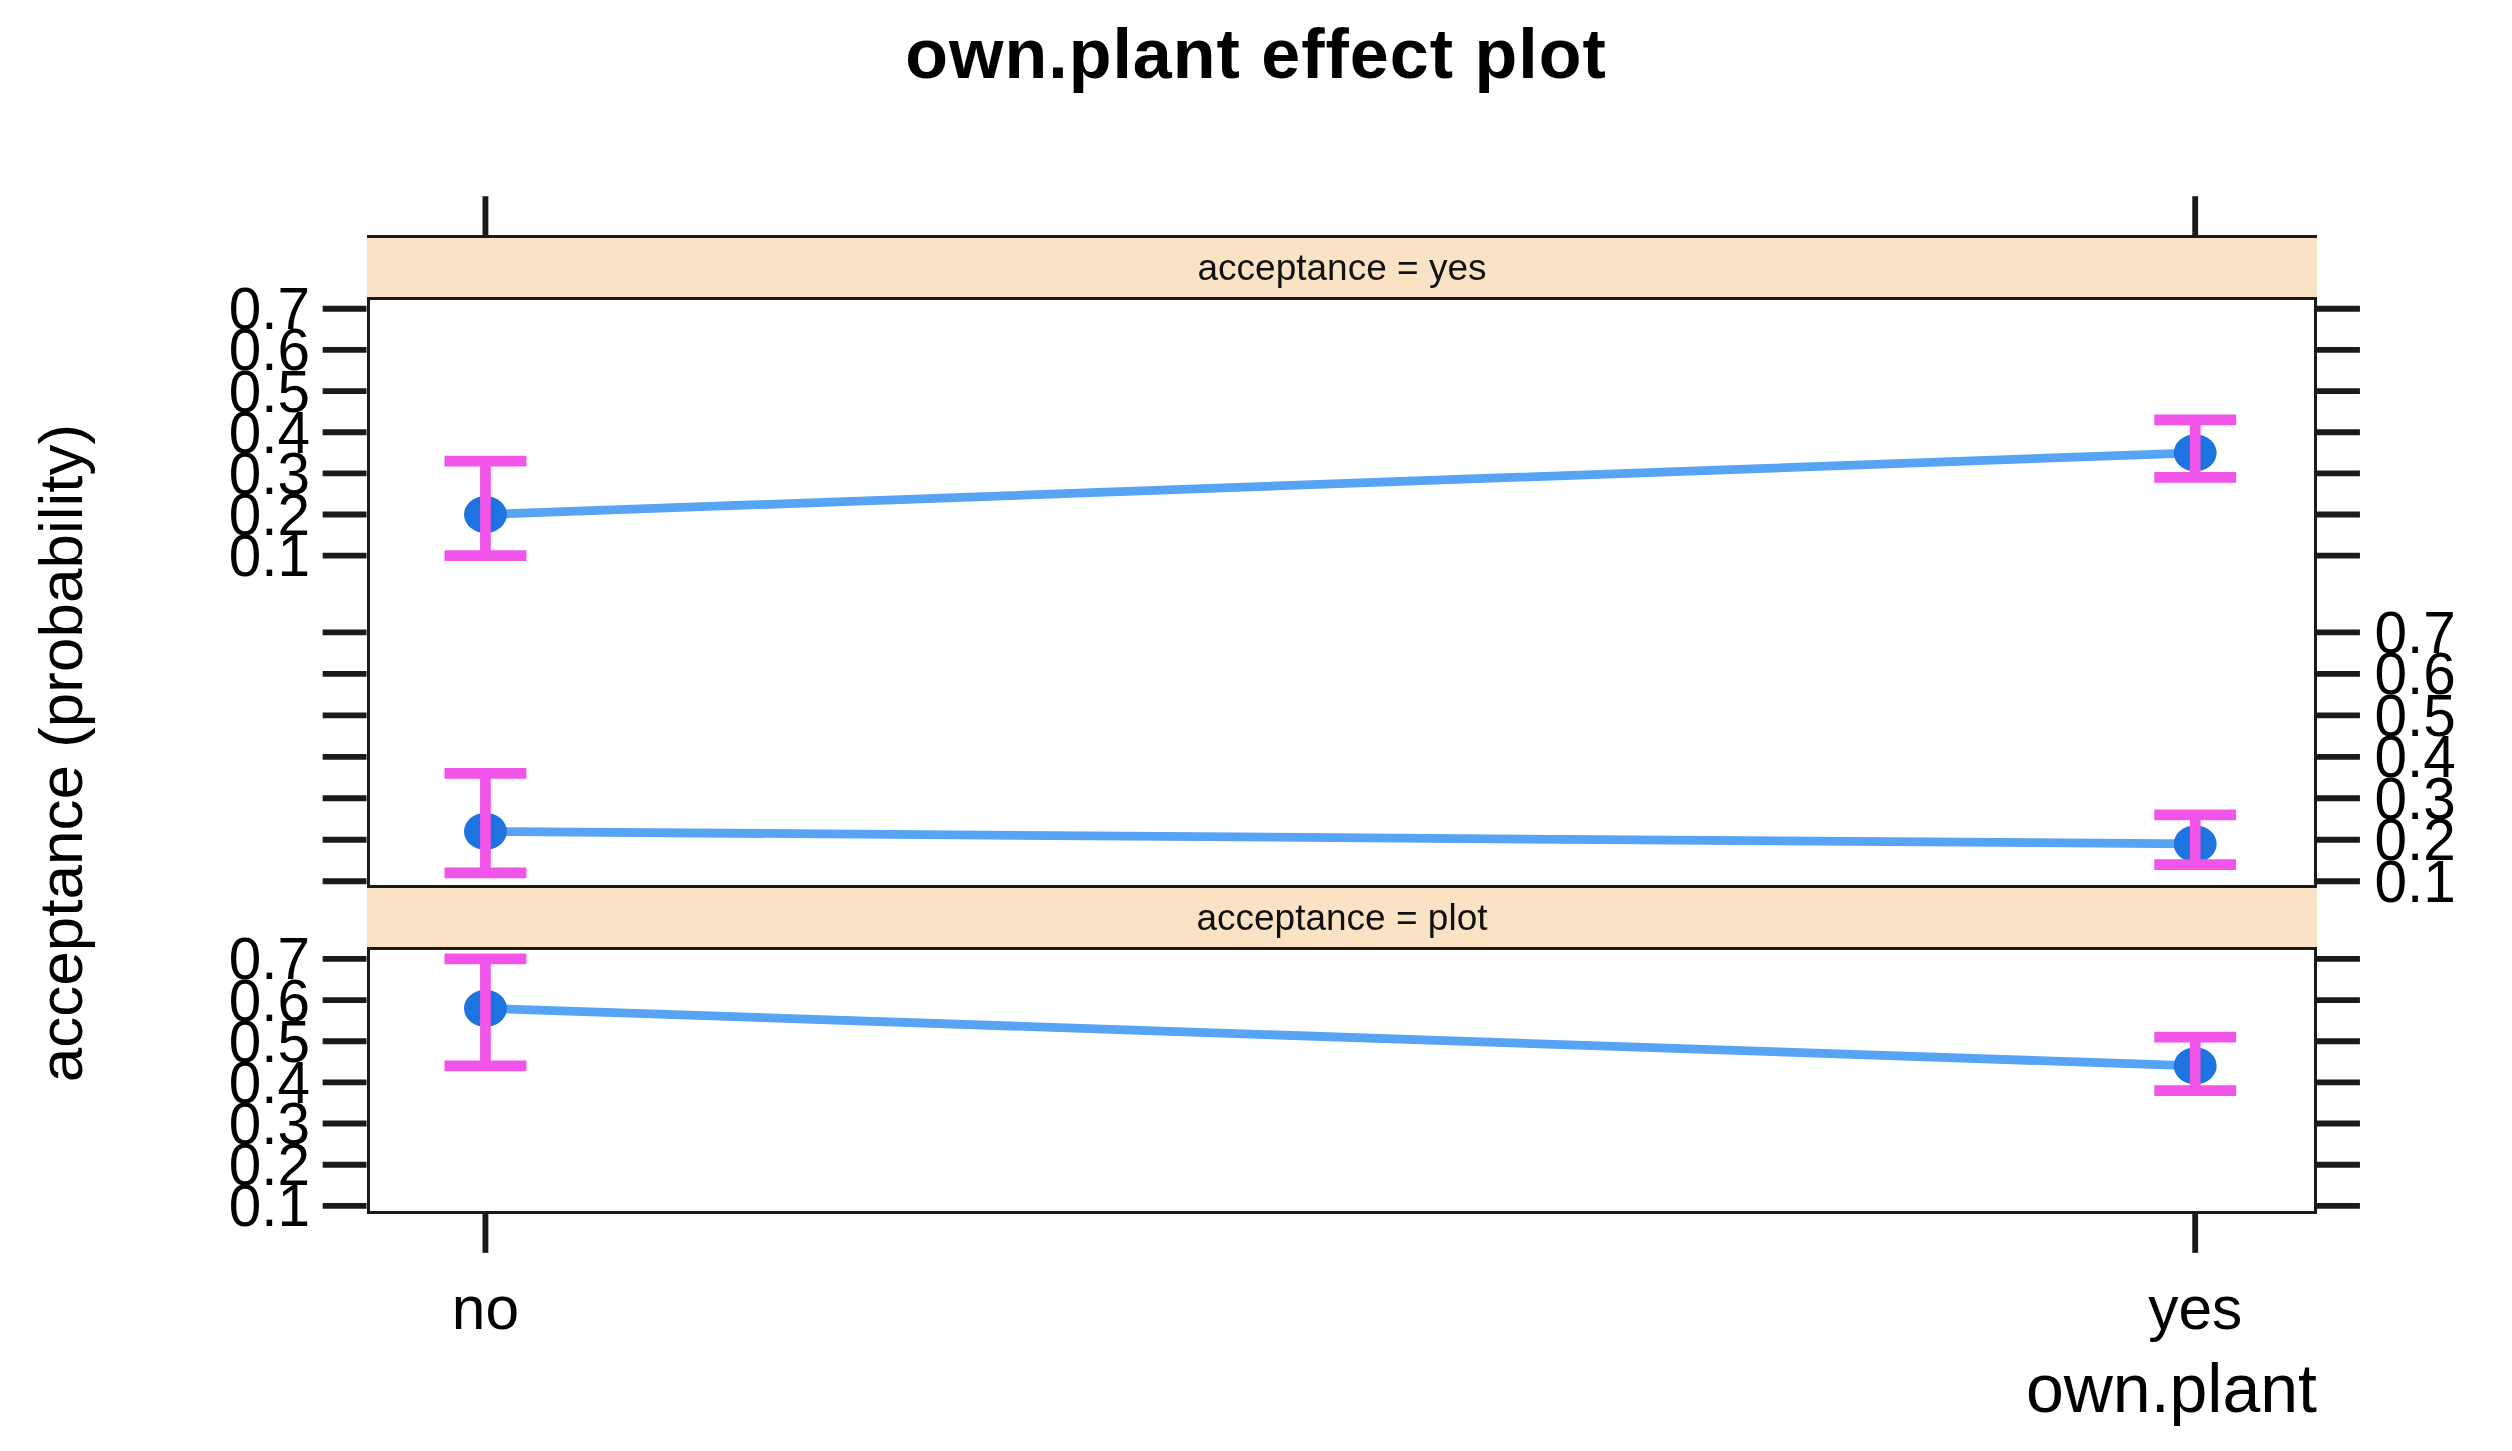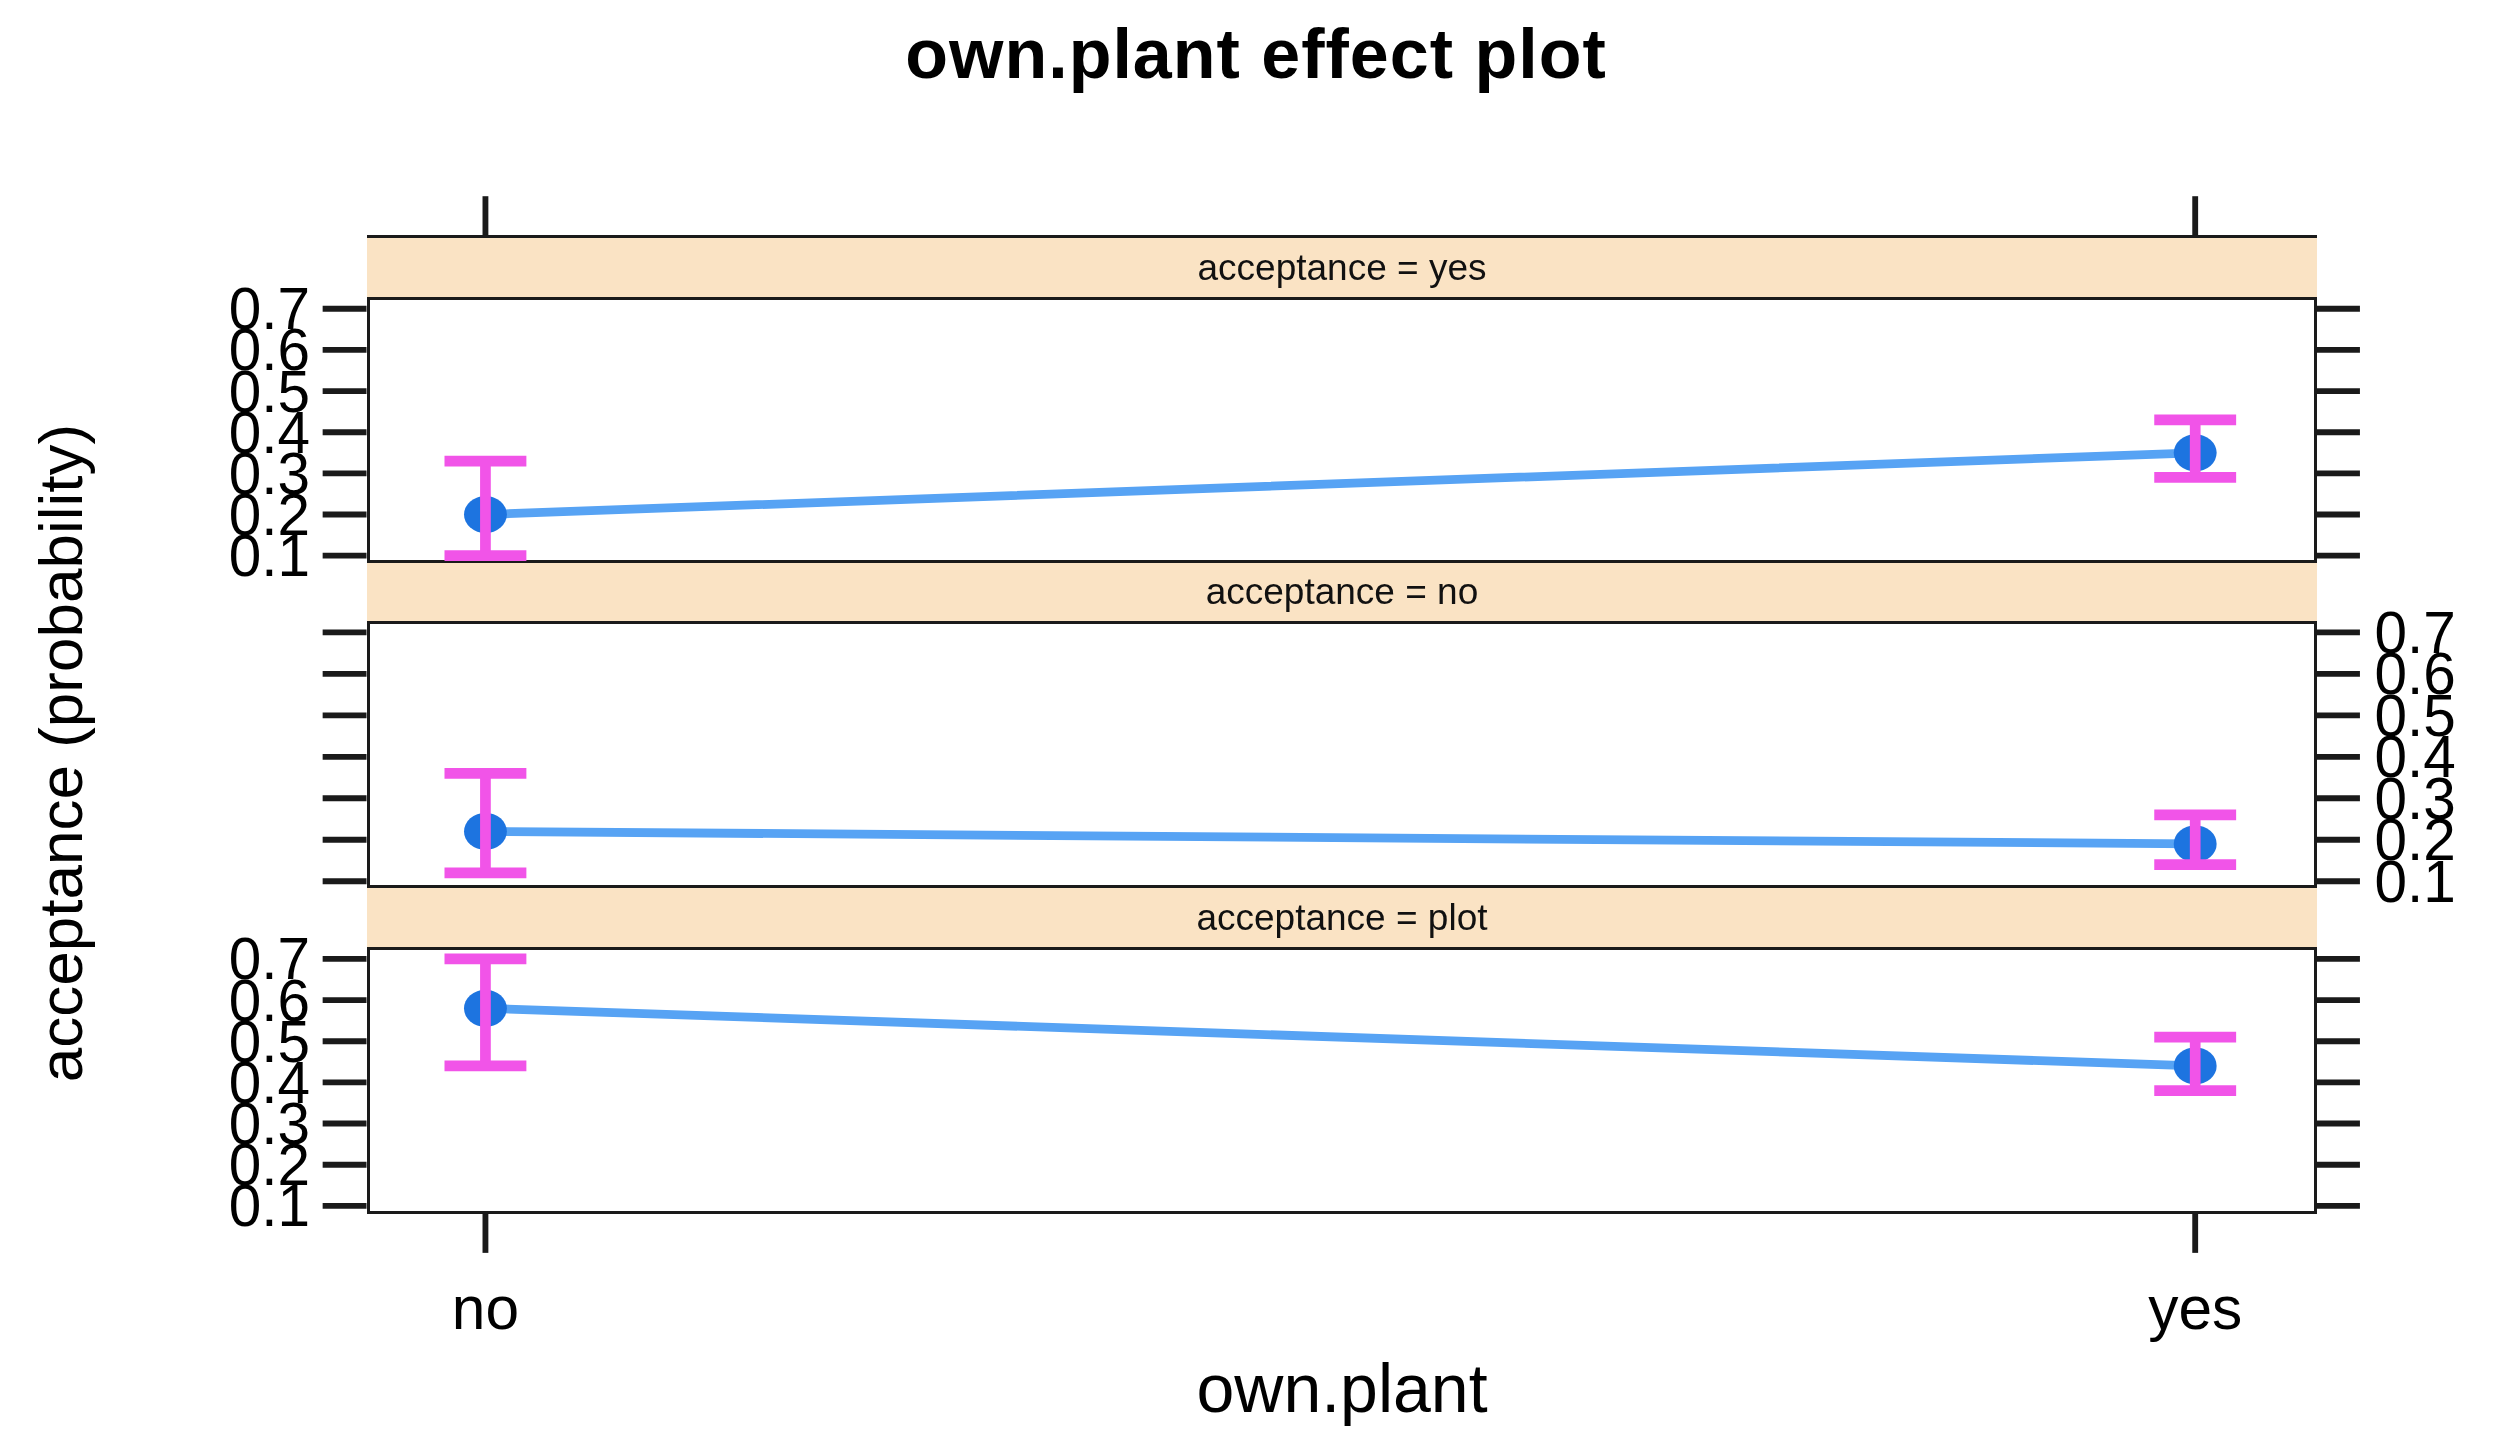--- a/index.html
+++ b/index.html
@@ -10,21 +10,21 @@
   .title{
     position:absolute;left:0;top:13.6px;width:2512px;text-align:center;
     font-size:70px;font-weight:bold;letter-spacing:1px;
   }
   .ylabel{
     position:absolute;left:60px;top:753px;
     transform:translate(-50%,-50%) rotate(-90deg);
     font-size:62px;white-space:nowrap;
   }
   .xlabel{
-    position:absolute;left:367px;width:1950px;top:1349px;text-align:center;
+    position:absolute;left:367px;width:1950px;top:1349px;text-align:right;
     font-size:68px;
   }
   .box{
     position:absolute;left:367px;top:235px;width:1950px;height:979px;
     border:3.9px solid #1a1a1a;box-sizing:border-box;background:transparent;
   }
   .strip{
     position:absolute;left:367px;width:1950px;box-sizing:border-box;
     border-top:3.9px solid #1a1a1a;border-bottom:3.9px solid #1a1a1a;
     background:var(--strip-bg,#fae3c4);
@@ -48,23 +48,20 @@
 <div class="figure" style="--line: #57a3f4; --pt: #1d74e0; --err: #f154e8; --strip-bg: #fae3c4;">
 
   <div class="title">own.plant effect plot</div>
 
   <div class="ylabel">acceptance (probability)</div>
 
   <div class="box"></div>
 
   <div class="strip" id="strip-0">
     <span>acceptance = yes</span>
-  </div>
-  <div class="strip" id="strip-1">
-    <span>acceptance = no</span>
   </div>
   <div class="strip" id="strip-2">
     <span>acceptance = plot</span>
   </div>
 
   <svg class="plot" id="plot-svg" width="2512" height="1452" viewBox="0 0 2577 1489">
       <line x1="331" y1="569.7777777777778" x2="376" y2="569.7777777777778" class="tick"></line>
       <line x1="2376" y1="569.7777777777778" x2="2421" y2="569.7777777777778" class="tick"></line>
       <text x="318" y="590.7777777777778" class="ticklab" text-anchor="end">0.1</text>
       <line x1="331" y1="527.5555555555555" x2="376" y2="527.5555555555555" class="tick"></line>

